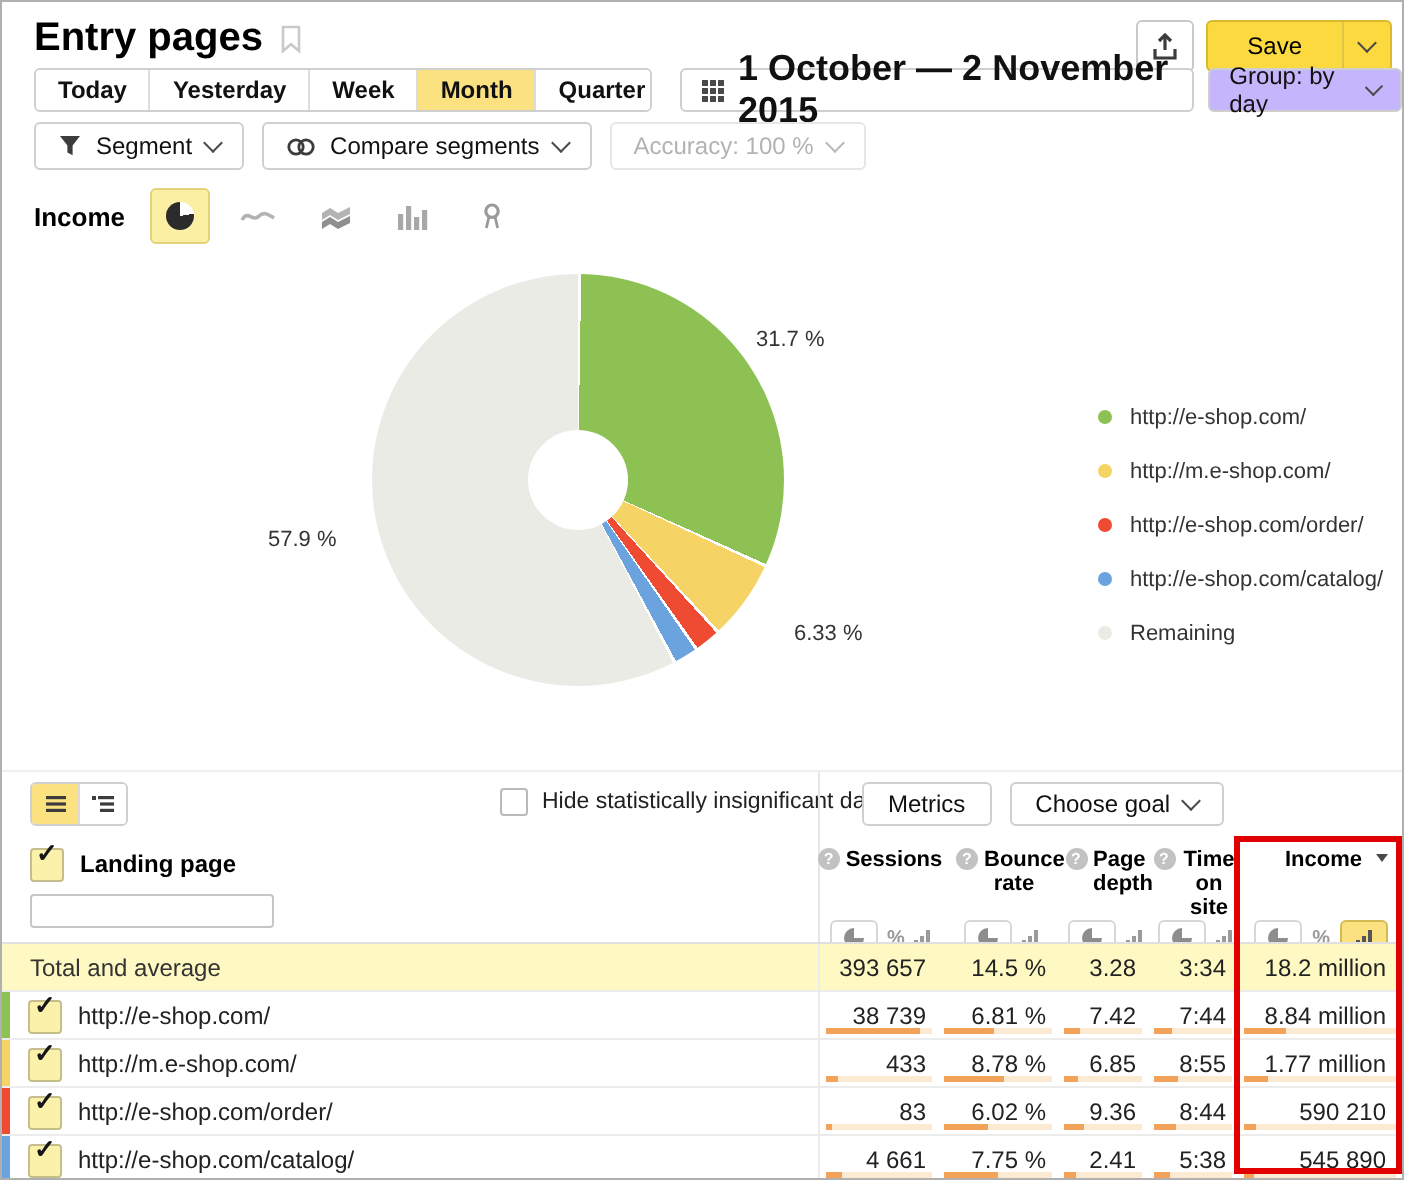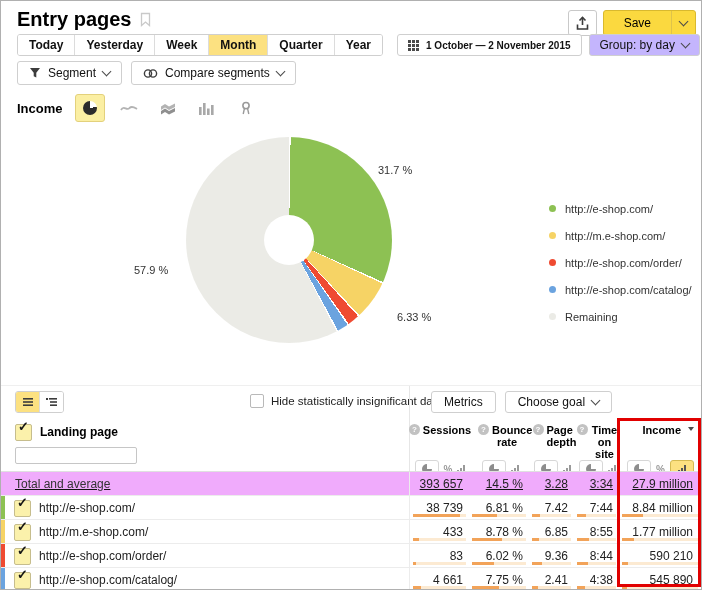--- a/index.html
+++ b/index.html
@@ -22,21 +22,21 @@
         transform:rotate(45deg);margin-top:-3px;}
   .chev.lt{border-color:#b9b9b9;}
 
   
   .controls1{position:absolute;left:16px;top:33px;display:flex;align-items:center;}
   .tabgroup{display:flex;border:1px solid #cfcfcf;border-radius:3px;overflow:hidden;height:20px;background:#fff;}
   .tab{padding:0 11px;line-height:20px;font-weight:bold;font-size:12px;border-left:1px solid #dcdcdc;cursor:pointer;background:#fff;}
   .tab:first-child{border-left:none;}
   .tab.selected{background:#fce181;}
   .date-btn{margin-left:14px;height:20px;border:1px solid #cfcfcf;border-radius:3px;background:#fff;
-            display:flex;align-items:center;gap:7px;padding:0 10px;font-weight:bold;font-size:10px;cursor:pointer;}
+            display:flex;align-items:center;gap:7px;padding:0 10px;font-weight:bold;font-size:18px;cursor:pointer;}
   .group-btn{margin-left:7px;height:20px;border:1px solid #cfcfcf;border-radius:3px;background:#c4b5fd;
              display:flex;align-items:center;gap:7px;padding:0 10px;font-size:12px;cursor:pointer;}
   .controls2{position:absolute;left:16px;top:60px;display:flex;gap:9px;align-items:center;}
   .ctl-btn{height:22px;border:1px solid #cfcfcf;border-radius:3px;background:#fff;display:flex;
            align-items:center;gap:7px;padding:0 11px;font-size:12px;cursor:pointer;}
   .ctl-btn.disabled{color:#b3b3b3;border-color:#e6e6e6;cursor:default;}
 
   
   .metric-row{position:absolute;left:16px;top:93px;display:flex;align-items:center;gap:12px;}
   .metric-label{font-size:13px;font-weight:bold;color:#000;}
@@ -93,21 +93,21 @@
   .mini-pie{width:10px;height:10px;border-radius:50%;background:conic-gradient(#fff 0 90deg,#8d8d8d 90deg 360deg);}
   .pct-glyph{color:#9a9a9a;font-size:10px;font-weight:bold;cursor:pointer;}
   .mini-bars{display:flex;align-items:flex-end;gap:1px;cursor:pointer;}
   .mini-bars i{display:block;width:2px;background:#9a9a9a;}
   .mini-bars i:nth-child(1){height:4px;}.mini-bars i:nth-child(2){height:6px;}.mini-bars i:nth-child(3){height:9px;}
   .mini-btn.sel .mini-bars i{background:#555;}
   .sort-desc{width:0;height:0;border-left:3.5px solid transparent;border-right:3.5px solid transparent;border-top:4px solid #4a4a4a;margin-left:4px;margin-top:3px;}
 
   .tbody{position:absolute;left:0;top:85px;width:700px;}
   .trow{display:grid;grid-template-columns:408px 60px 60px 45px 45px 82px;height:24px;border-bottom:1px solid #ececec;position:relative;box-sizing:border-box;}
-  .trow.total{background:#f0abfc;height:25px;text-decoration:underline;}
+  .trow.total{background:#fef9c3;height:25px;}
   .cell-landing{position:relative;display:flex;align-items:center;}
   .strip{position:absolute;left:0;top:0;bottom:0;width:4px;}
   .row-check{position:absolute;left:13px;top:4px;}
   .url{margin-left:38px;font-size:12px;color:#222;cursor:pointer;}
   .total-label{margin-left:14px;font-size:12px;color:#333;}
   .cell-num{position:relative;display:flex;align-items:center;justify-content:flex-end;padding-right:6px;font-size:12px;color:#222;box-sizing:border-box;}
   .cell-num.first{border-left:1px solid #ececec;}
   .cell-num.income{padding-right:8px;}
   .bartrack{position:absolute;left:3px;right:3px;bottom:2px;height:3px;background:#fcead2;}
   .bar{display:block;height:100%;background:#f2a359;}
@@ -193,20 +193,24 @@
     <span class="ctl-btn">
       <span>
         <svg width="15" height="11">
             <circle cx="5" cy="5.5" r="3.6" fill="none" stroke="#3c3c3c" stroke-width="1.4"></circle>
             <circle cx="10" cy="5.5" r="3.6" fill="none" stroke="#3c3c3c" stroke-width="1.4"></circle>
           </svg>
       </span>
       <span>Compare segments</span>
       <span class="chev"></span>
     </span>
+    <span class="ctl-btn disabled">
+      <span>Accuracy: 100 %</span>
+      <span class="chev lt"></span>
+    </span>
   </div>
 
   <div class="metric-row">
     <span class="metric-label">Income</span>
     <div class="chart-icons">
       <span class="chart-icon-btn selected">
         <span class="big-pie"></span>
       </span>
       <span class="chart-icon-btn">
         <span>
@@ -423,21 +427,21 @@
         <div class="cell-num">
             <span>14.5 %</span>
           </div>
         <div class="cell-num">
             <span>3.28</span>
           </div>
         <div class="cell-num">
             <span>3:34</span>
           </div>
         <div class="cell-num income">
-            <span>27.9 million</span>
+            <span>18.2 million</span>
           </div>
       </div>
 
       <div class="trow">
         <div class="cell-landing">
           <span class="strip" style="background: rgb(141, 193, 83);"></span>
           <span class="checkbox row-check">
               <span class="mark">✓</span>
             </span>
           <span class="url">http://e-shop.com/</span>
@@ -574,21 +578,21 @@
               <span class="bar" style="width: 50%;"></span>
             </span>
           </div>
         <div class="cell-num">
             <span>2.41</span>
             <span class="bartrack">
               <span class="bar" style="width: 15%;"></span>
             </span>
           </div>
         <div class="cell-num">
-            <span>4:38</span>
+            <span>5:38</span>
             <span class="bartrack">
               <span class="bar" style="width: 20%;"></span>
             </span>
           </div>
         <div class="cell-num income">
             <span>545 890</span>
             <span class="bartrack">
               <span class="bar" style="width: 6%;"></span>
             </span>
           </div>

